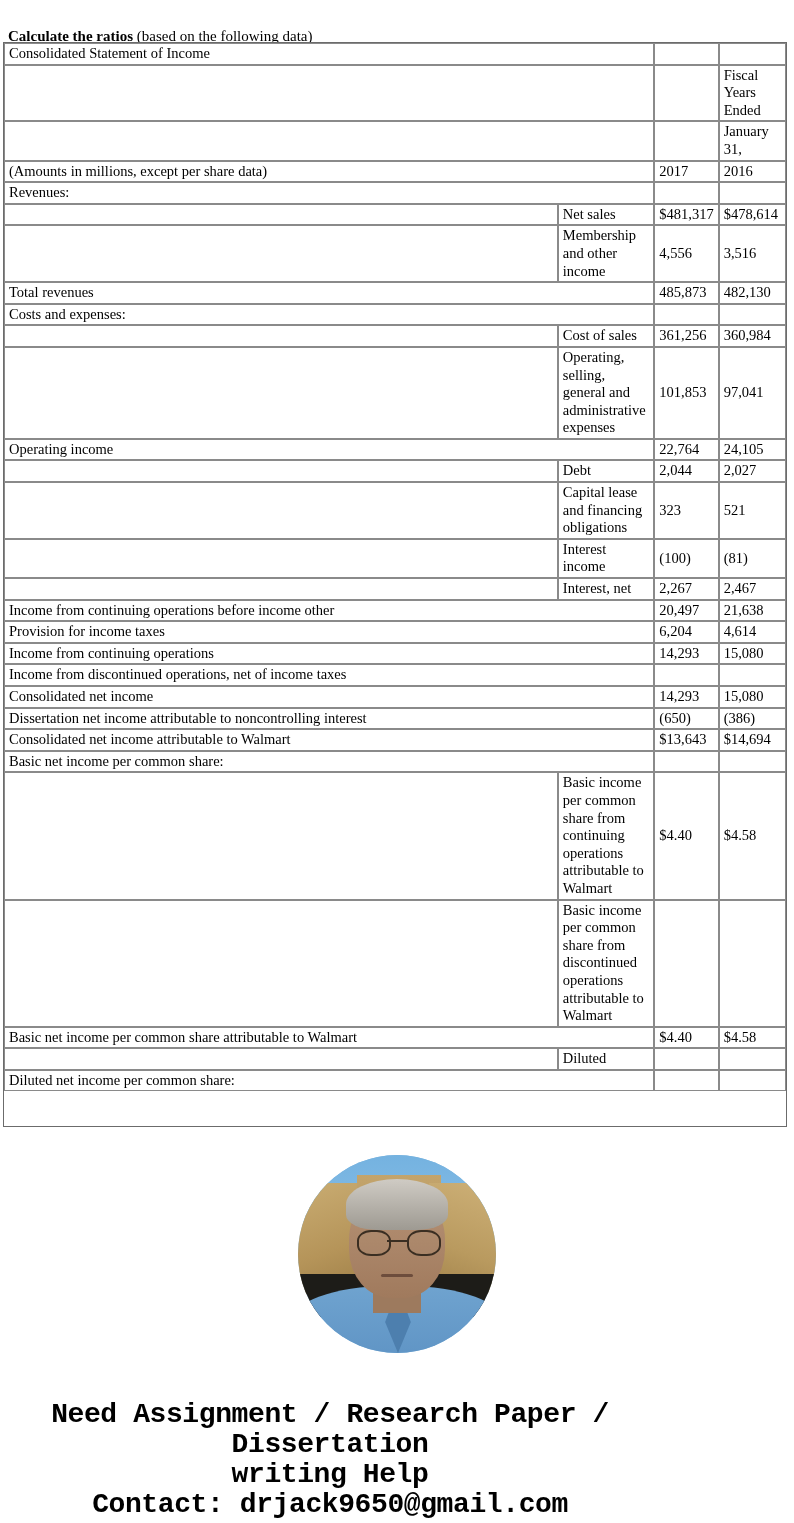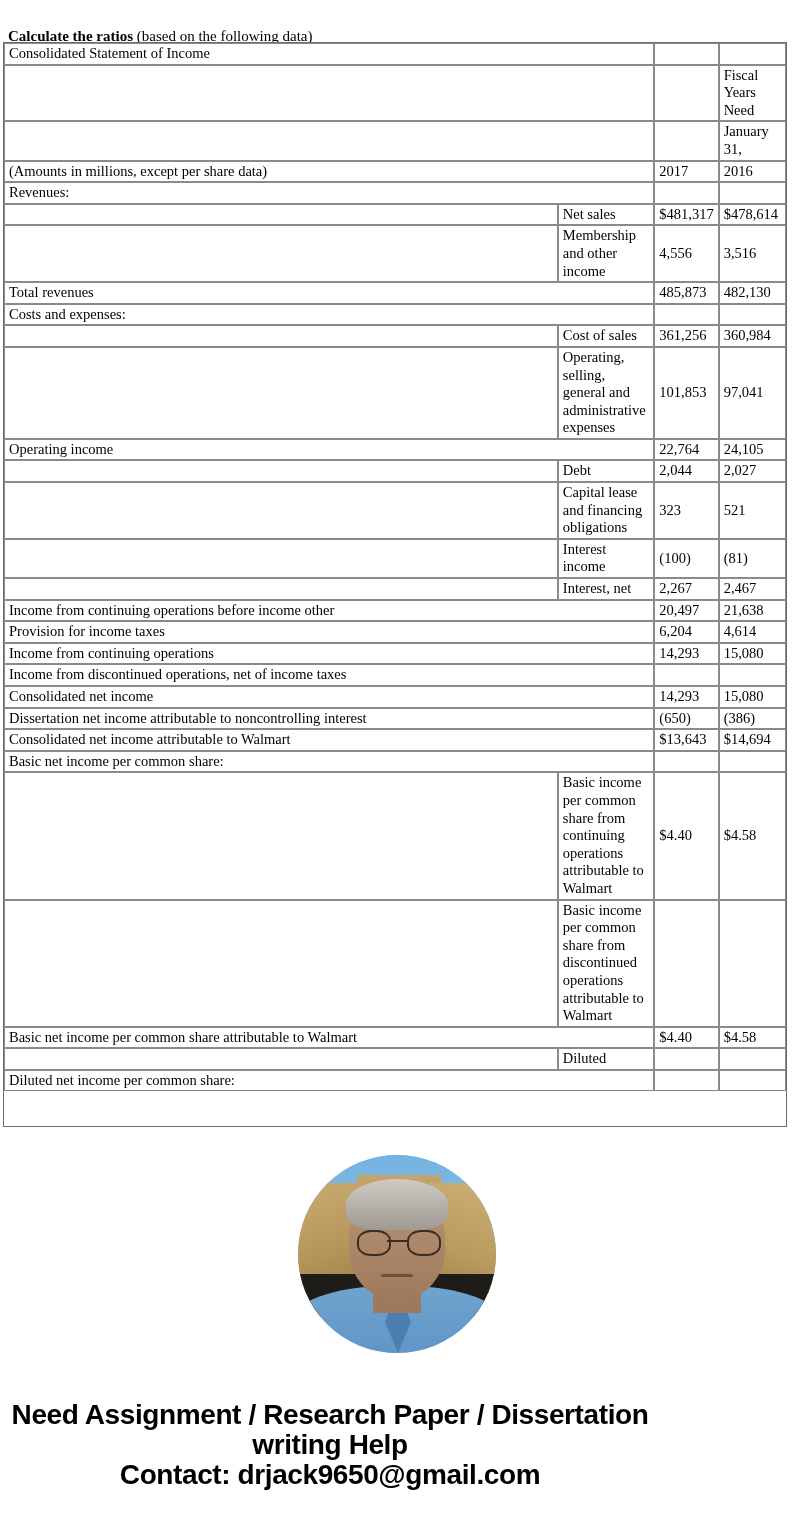--- a/index.html
+++ b/index.html
@@ -145,21 +145,21 @@
     background: #6d4d3c; border-radius: 2px;
   }
 
   
   .promo {
     position: absolute;
     left: 0;
     top: 1400px;
     width: 660px;
     text-align: center;
-    font-family: Liberation Sans, sans-serif;
+    font-family: Liberation Mono, monospace;
     font-weight: bold;
     font-size: 28px;
     line-height: 30px;
     letter-spacing: -0.4px;
     color: #000000;
   }
   .promo .line2 { display: block; }
   .promo .line3 { display: block; }
 </style>
 </head>
@@ -179,21 +179,21 @@
     </colgroup>
     <tbody id="fin-body">
         <tr>
           <td colspan="2">Consolidated Statement of Income</td>
           <td></td>
           <td></td>
         </tr>
         <tr>
           <td colspan="2"></td>
           <td></td>
-          <td>Fiscal Years Need</td>
+          <td>Fiscal Years Ended</td>
         </tr>
         <tr>
           <td colspan="2"></td>
           <td></td>
           <td>January 31,</td>
         </tr>
         <tr>
           <td colspan="2">(Amounts in millions, except per share data)</td>
           <td>2017</td>
           <td>2016</td>

